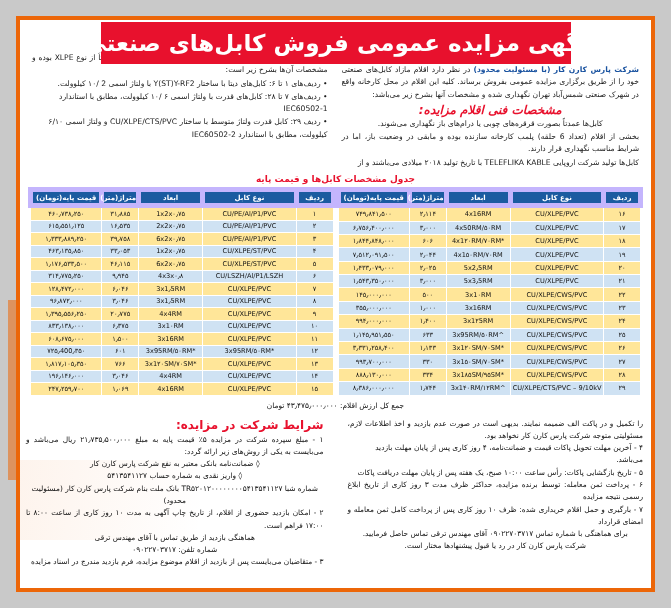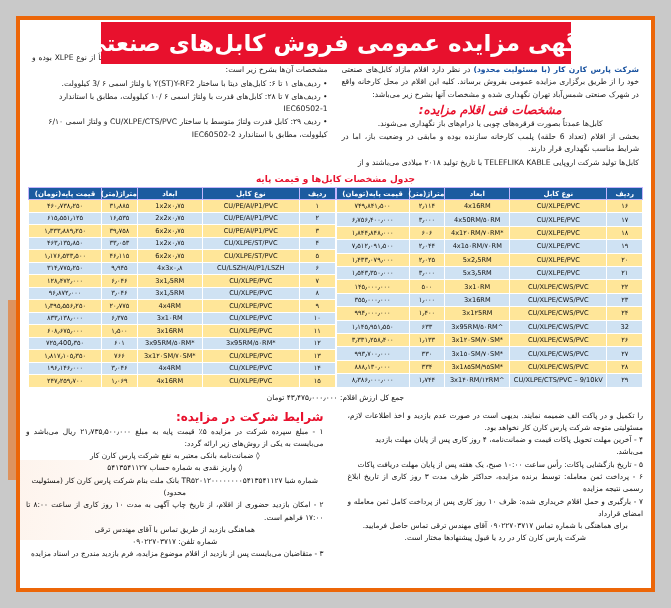--- a/index.html
+++ b/index.html
@@ -88,21 +88,21 @@
     width:50%;
     table-layout:fixed;
     font-size:6.6px;
   }
   table.ct th{
     background:#1b5ba0;
     color:#ffffff;
     font-weight:bold;
     font-size:7px;
     height:11px;
-    border:1px solid #c4b5fd;
+    border:5px solid #c4b5fd;
     padding:0;
     text-align:center;
     white-space:nowrap;
   }
   table.ct td{
     border:1px solid #ffffff;
     height:11.5px;
     padding:0 2px;
     text-align:center;
     color:#111;
@@ -163,21 +163,21 @@
       <div class="col right">
         <p class="para"><span class="co-name">شرکت پارس کارن کار (با مسئولیت محدود)</span> <span>در نظر دارد اقلام مازاد کابل‌های صنعتی خود را از طریق برگزاری مزایده عمومی بفروش برساند. کلیه این اقلام در محل کارخانه واقع در شهرک صنعتی شمس‌آباد تهران نگهداری شده و مشخصات آنها بشرح زیر می‌باشد:</span></p>
         <p class="red-h">مشخصات فنی اقلام مزایده:</p>
         <p class="para center">کابل‌ها عمدتاً بصورت قرقره‌های چوبی یا درام‌های باز نگهداری می‌شوند.</p>
         <p class="para">بخشی از اقلام (تعداد 6 حلقه) پلمب کارخانه سازنده بوده و مابقی در وضعیت باز، اما در شرایط مناسب نگهداری قرار دارند.</p>
         <p class="para">کابل‌ها تولید شرکت اروپایی TELEFLIKA KABLE با تاریخ تولید ۲۰۱۸ میلادی می‌باشند و از</p>
       </div>
 
       <div class="col left">
         <p class="para">نوع کابل‌های قدرت و دیتا با هادی تماماً مسی هستند. عایق کابل‌ها عمدتاً از نوع XLPE بوده و مشخصات آن‌ها بشرح زیر است:</p>
-        <p class="para bullet">• ردیف‌های ۱ تا ۶: کابل‌های دیتا با ساختار Y(ST)Y-RF2 با ولتاژ اسمی ۶ /3 کیلوولت.</p>
+        <p class="para bullet">• ردیف‌های ۱ تا ۶: کابل‌های دیتا با ساختار Y(ST)Y-RF2 با ولتاژ اسمی 2 /۱۰ کیلوولت.</p>
         <p class="para bullet">• ردیف‌های ۷ تا ۲۸: کابل‌های قدرت با ولتاژ اسمی ۶ /۱۰ کیلوولت، مطابق با استاندارد IEC60502-1</p>
         <p class="para bullet">• ردیف ۲۹: کابل قدرت ولتاژ متوسط با ساختار CU/XLPE/CTS/PVC و ولتاژ اسمی ۶/۱۰ کیلوولت، مطابق با استاندارد IEC60502-2</p>
       </div>
 
     </div>
 
     <div class="tbl-title">جدول مشخصات کابل‌ها و قیمت پایه</div>
 
     <div class="tables">
 
@@ -249,21 +249,21 @@
               <td class="c-price">۳۵۵٫۰۰۰٫۰۰۰</td>
             </tr>
             <tr class="even">
               <td class="c-row">۲۴</td>
               <td class="c-type ltr">CU/XLPE/CWS/PVC</td>
               <td class="c-dim ltr">3x1۲5RM</td>
               <td class="c-len">۱٫۴۰۰</td>
               <td class="c-price">۹۹۴٫۰۰۰٫۰۰۰</td>
             </tr>
             <tr class="odd">
-              <td class="c-row">32</td>
+              <td class="c-row">۲۵</td>
               <td class="c-type ltr">CU/XLPE/CWS/PVC</td>
               <td class="c-dim ltr">3x95RM/۵۰RM^</td>
               <td class="c-len">۶۳۳</td>
               <td class="c-price">۱٫۱۴۵٫۹۵۱٫۵۵۰</td>
             </tr>
             <tr class="even">
               <td class="c-row">۲۶</td>
               <td class="c-type ltr">CU/XLPE/CWS/PVC</td>
               <td class="c-dim ltr">3x1۲۰SM/۷۰SM*</td>
               <td class="c-len">۱٫۱۳۳</td>

